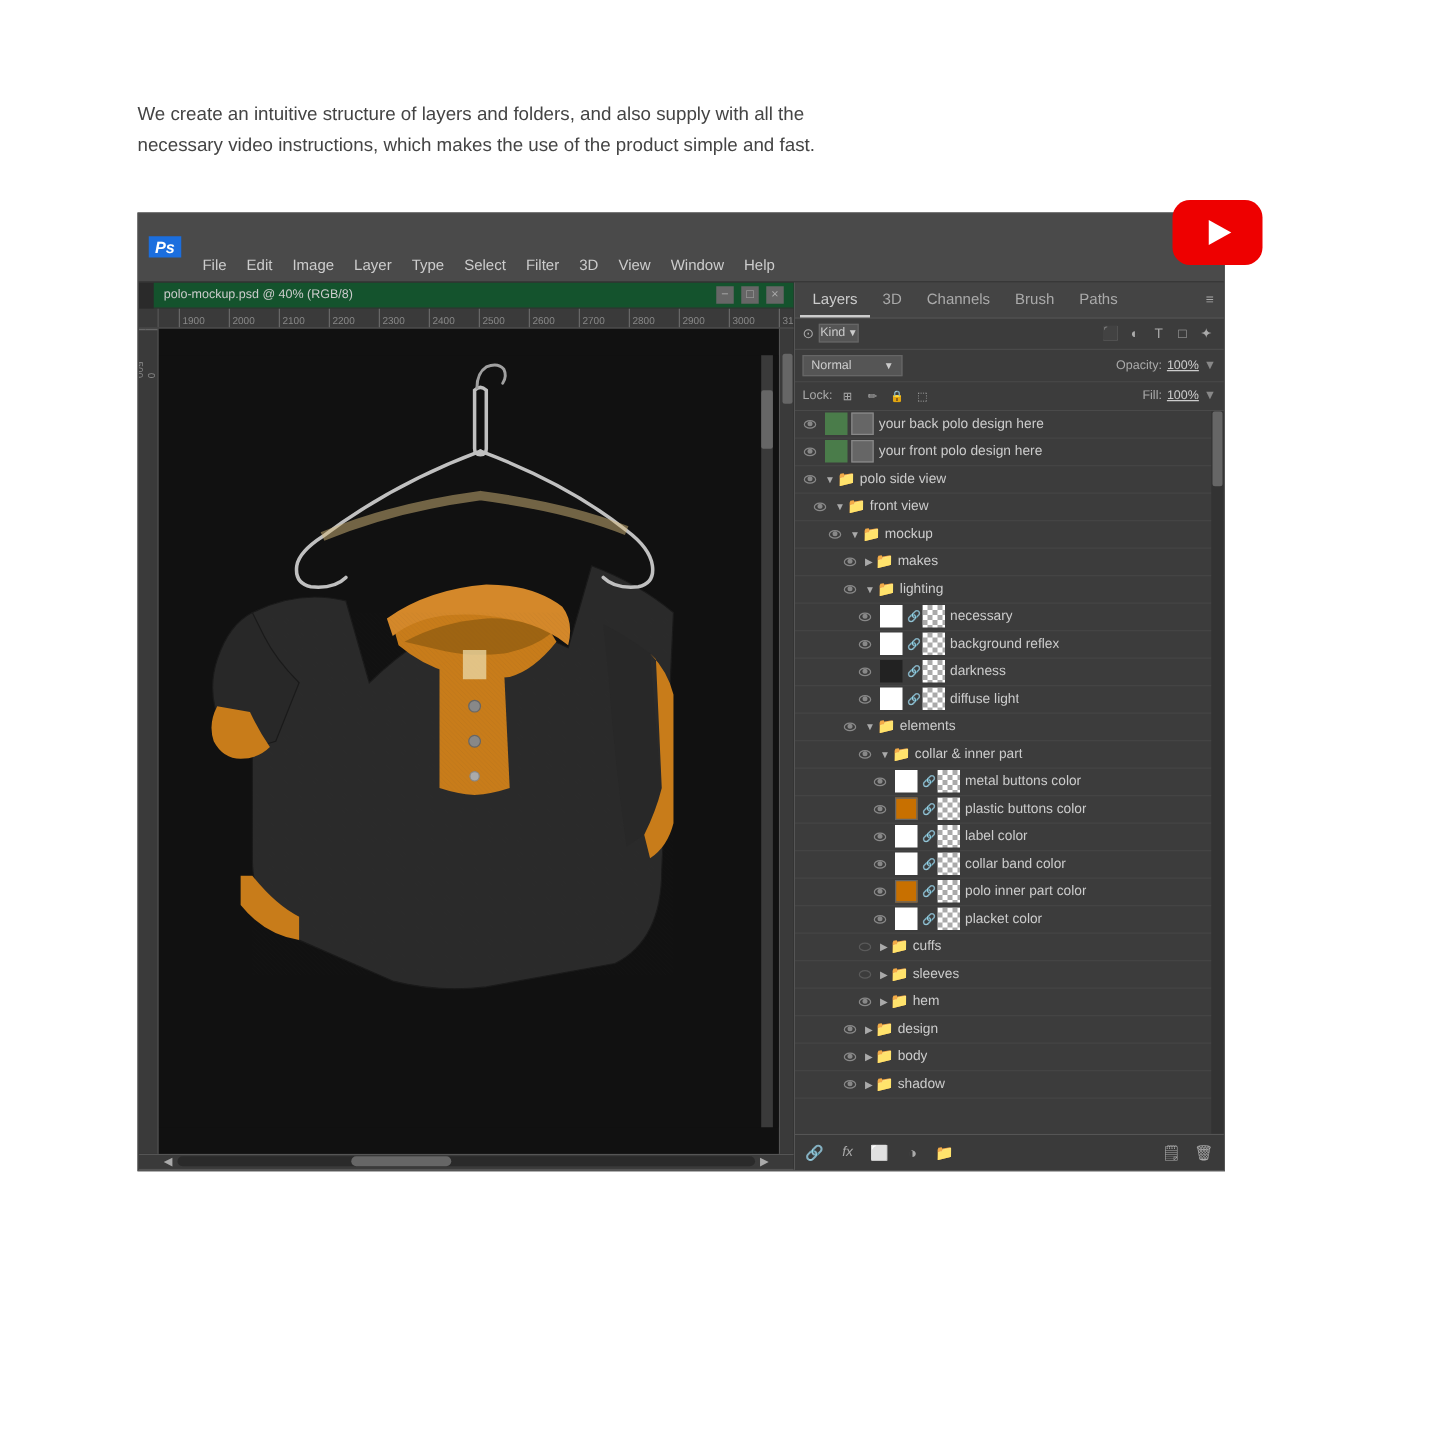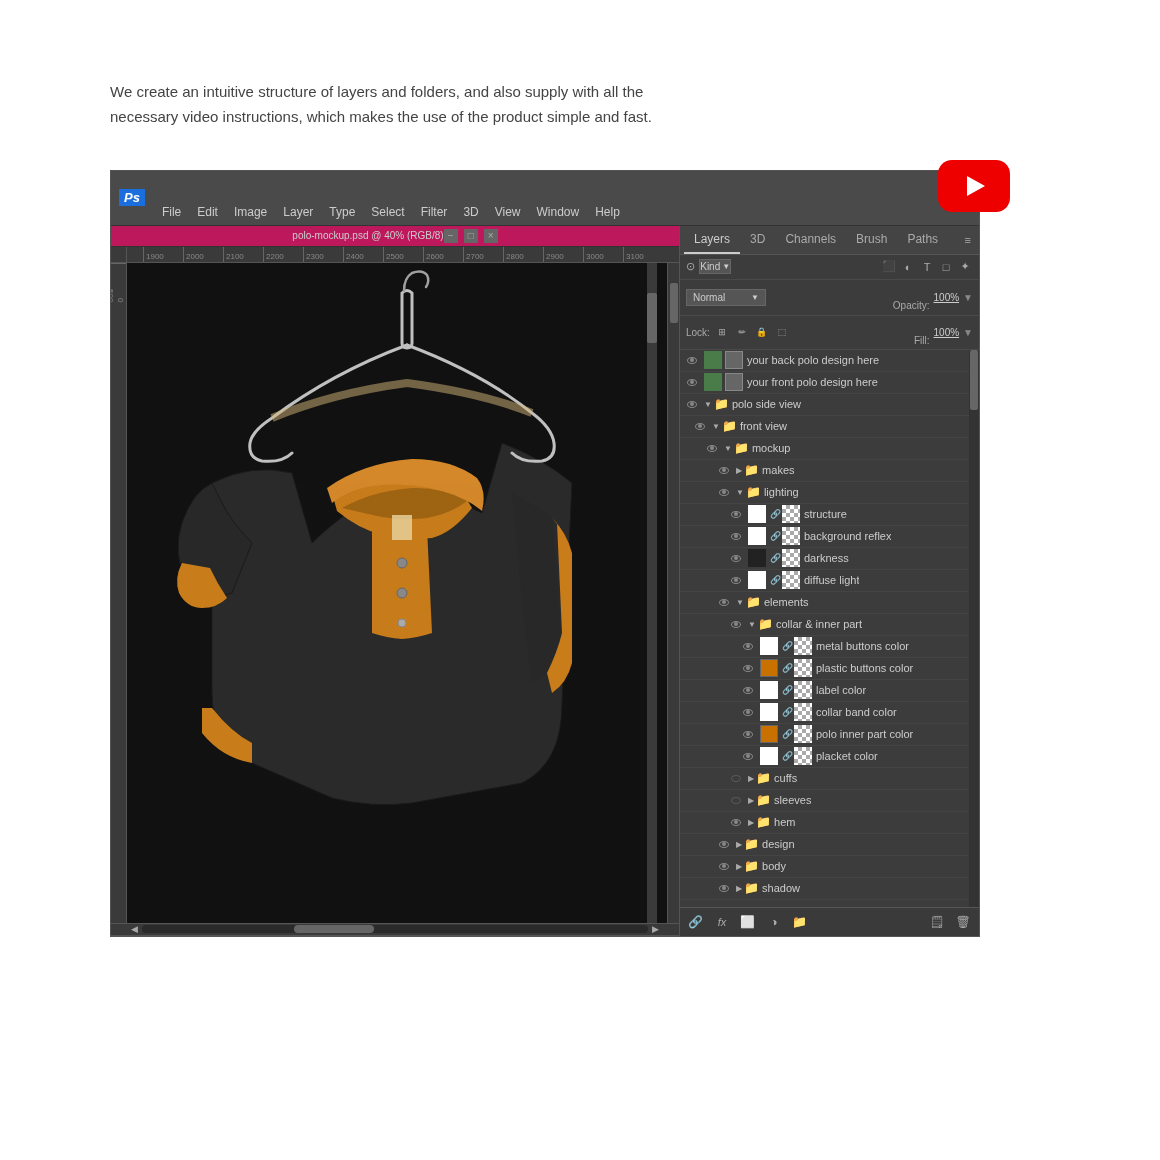--- a/index.html
+++ b/index.html
@@ -104,28 +104,29 @@
 
     
     .ps-canvas-area {
       flex: 1;
       background: #2a2a2a;
       position: relative;
       overflow: hidden;
     }
 
     .ps-canvas-titlebar {
-      background: #be185d;
+      background: #14532d;
       padding: 3px 8px;
       color: #ccc;
       font-size: 11px;
       display: flex;
       align-items: center;
-      justify-content: center;
+      justify-content: space-between;
       border-bottom: 1px solid #333;
+      margin-left: 12px;
     }
 
     .ps-canvas-controls {
       display: flex;
       gap: 6px;
     }
 
     .ps-canvas-btn {
       width: 14px;
       height: 14px;
@@ -219,21 +220,21 @@
       color: #aaa;
       font-size: 10px;
       display: flex;
       align-items: center;
       gap: 20px;
       border-top: 1px solid #555;
     }
 
     
     .ps-layers-panel {
-      width: 300px;
+      width: 344px;
       background: #3c3c3c;
       border-left: 1px solid #555;
       display: flex;
       flex-direction: column;
     }
 
     .ps-panel-tabs {
       background: #444;
       display: flex;
       align-items: center;
@@ -330,21 +331,20 @@
     .ps-opacity-row {
       display: flex;
       align-items: center;
       gap: 4px;
       margin-left: auto;
     }
 
     .ps-opacity-label {
       color: #aaa;
       font-size: 10px;
-      margin-top: 16px;
     }
 
     .ps-opacity-val {
       color: #ccc;
       font-size: 10px;
       text-decoration: underline;
     }
 
     
     .ps-lock-row {
@@ -814,21 +814,21 @@
 
             <div class="ps-layer-row indent-4">
               <div class="ps-eye-icon">
                   <div class="eye-circle">
                     <div class="eye-dot"></div>
                   </div>
                 </div>
               <div class="ps-layer-thumb swatch-white"></div>
               <div class="ps-link-icon">🔗</div>
               <div class="ps-layer-thumb swatch-transparent" style="margin-right:4px;width:18px;height:18px;"></div>
-              <span class="ps-layer-name">structure</span>
+              <span class="ps-layer-name">necessary</span>
             </div>
 
             <div class="ps-layer-row indent-4">
               <div class="ps-eye-icon">
                   <div class="eye-circle">
                     <div class="eye-dot"></div>
                   </div>
                 </div>
               <div class="ps-layer-thumb swatch-white"></div>
               <div class="ps-link-icon">🔗</div>

